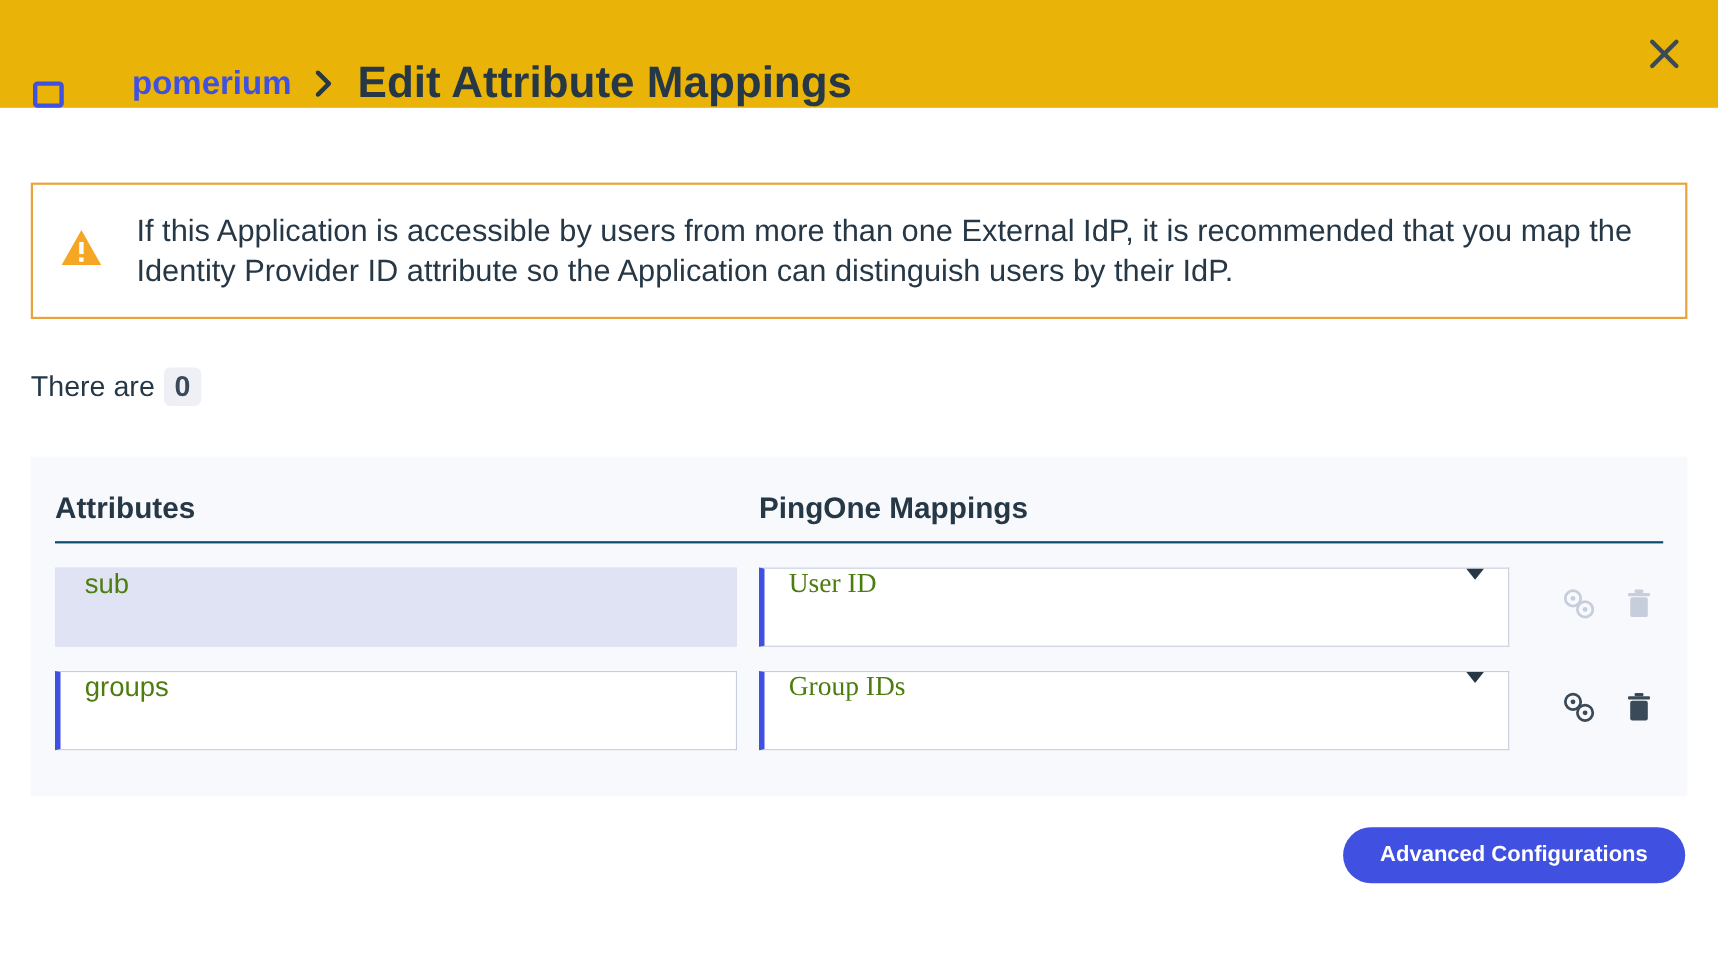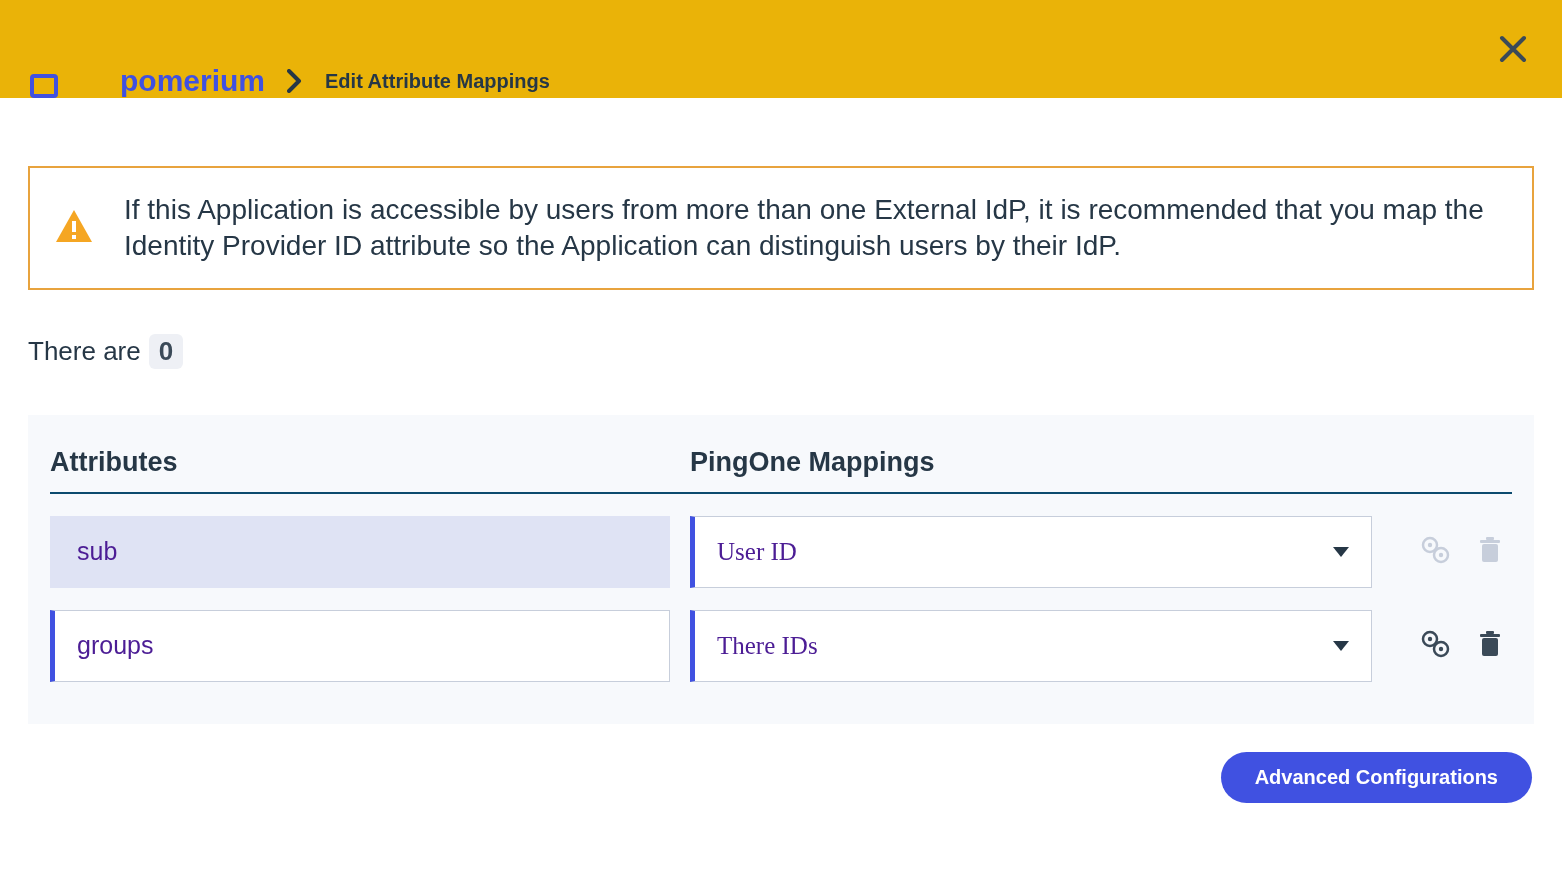--- a/index.html
+++ b/index.html
@@ -40,21 +40,21 @@
     font-weight: 600;
     cursor: pointer;
   }
   .chevron {
     color: #263746;
     font-weight: 700;
   }
   .chevron svg { display: block; }
   .page-title {
     color: #263746;
-    font-size: 20px;
+    font-size: 40px;
     font-weight: 700;
   }
   .close-btn {
     position: absolute;
     right: 34px;
     top: 50%;
     transform: translateY(-50%);
     cursor: pointer;
     color: #3b4a58;
   }
@@ -144,24 +144,24 @@
     align-items: center;
     margin-top: 22px;
   }
 
   .attr-cell, .map-cell {
     height: 72px;
     border: 1px solid #c7cedb;
     border-left: 5px solid #4051e1;
     background: #fff;
     display: flex;
-    align-items: center;
+    align-items: flex-start;
     padding: 0 22px;
     font-size: 25px;
-    color: #4c1d95;
+    color: #4d7c0f;
   }
   .attr-cell { width: 620px; }
   .attr-cell.locked {
     background: #dfe3f4;
     border-color: #dfe3f4;
     border-left: 5px solid #dfe3f4;
   }
   .map-cell {
     flex: 1;
     margin-left: 20px;
@@ -280,21 +280,21 @@
           </svg>
         </span>
       </div>
     </div>
 
     <div class="table-row">
       <div class="attr-cell">
         <span>groups</span>
       </div>
       <div class="map-cell">
-        <span>There IDs</span>
+        <span>Group IDs</span>
         <span class="caret-down"></span>
       </div>
       <div class="actions">
         <span class="icon-btn">
           <svg width="30" height="28" viewBox="0 0 30 28">
             <circle cx="10" cy="9" r="7" fill="none" stroke="currentColor" stroke-width="2.5"></circle>
             <circle cx="10" cy="9" r="2.2" fill="currentColor"></circle>
             <circle cx="21" cy="19" r="7" fill="none" stroke="currentColor" stroke-width="2.5"></circle>
             <circle cx="21" cy="19" r="2.2" fill="currentColor"></circle>
           </svg>

